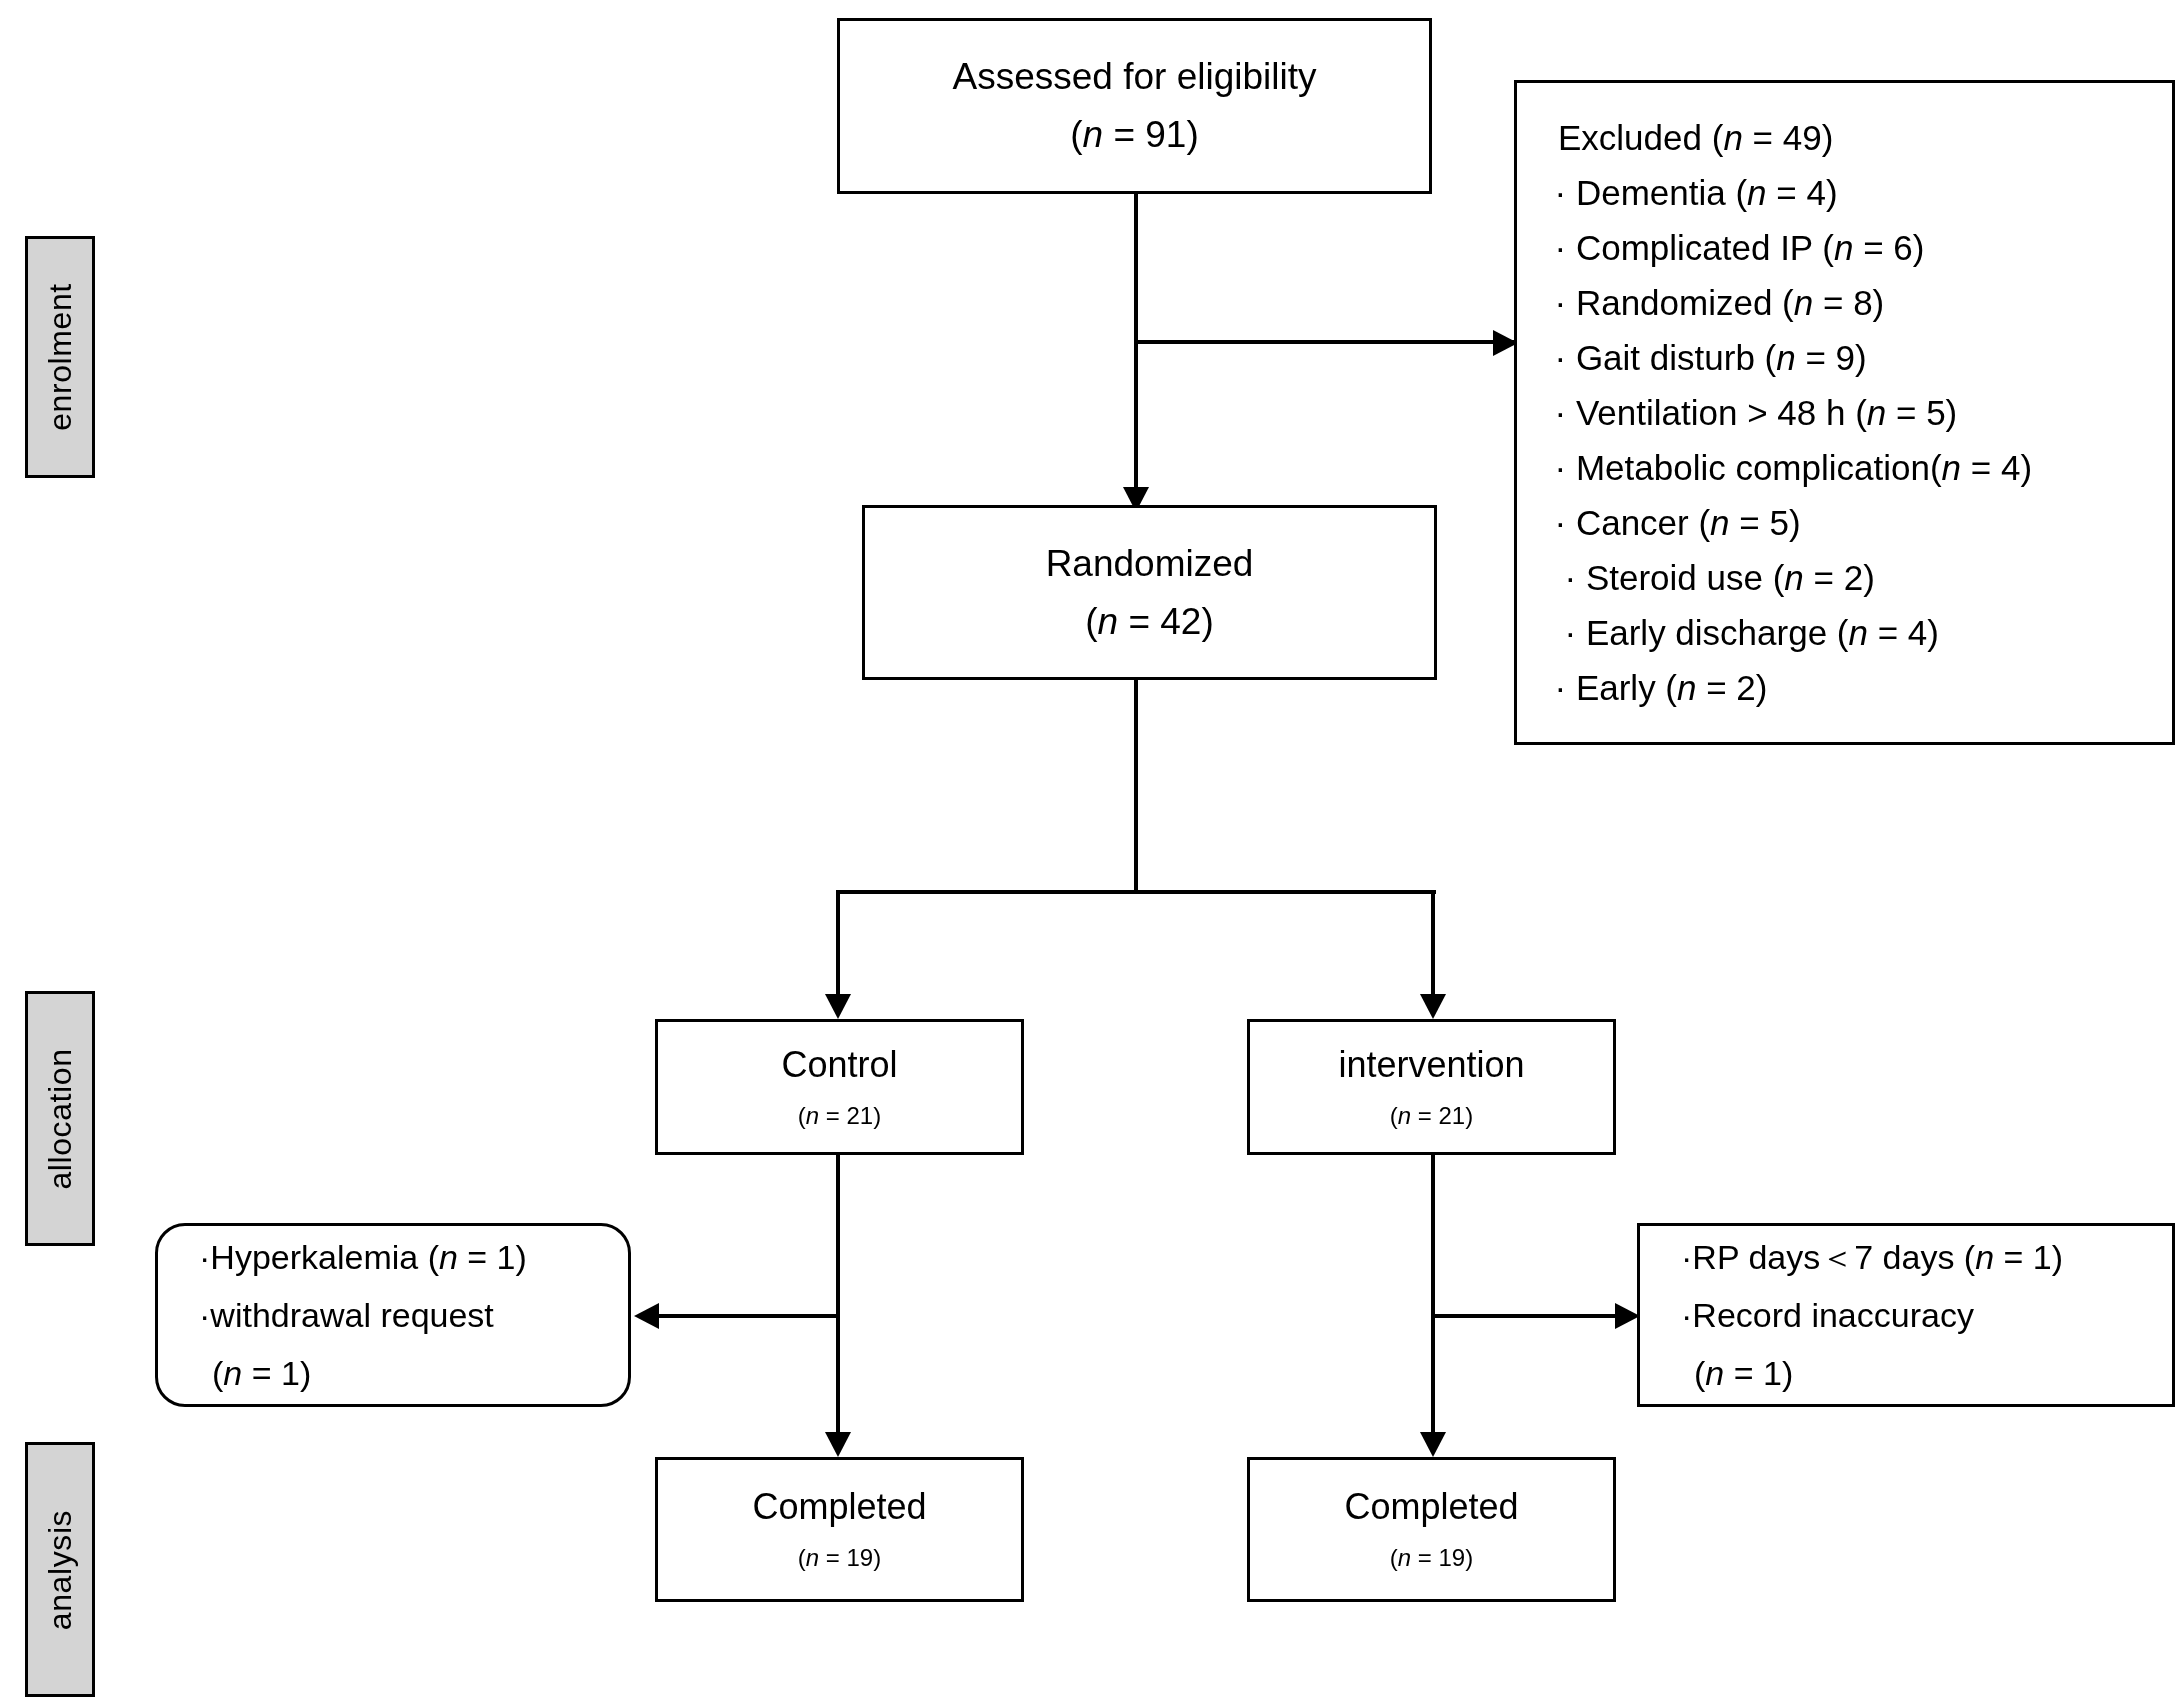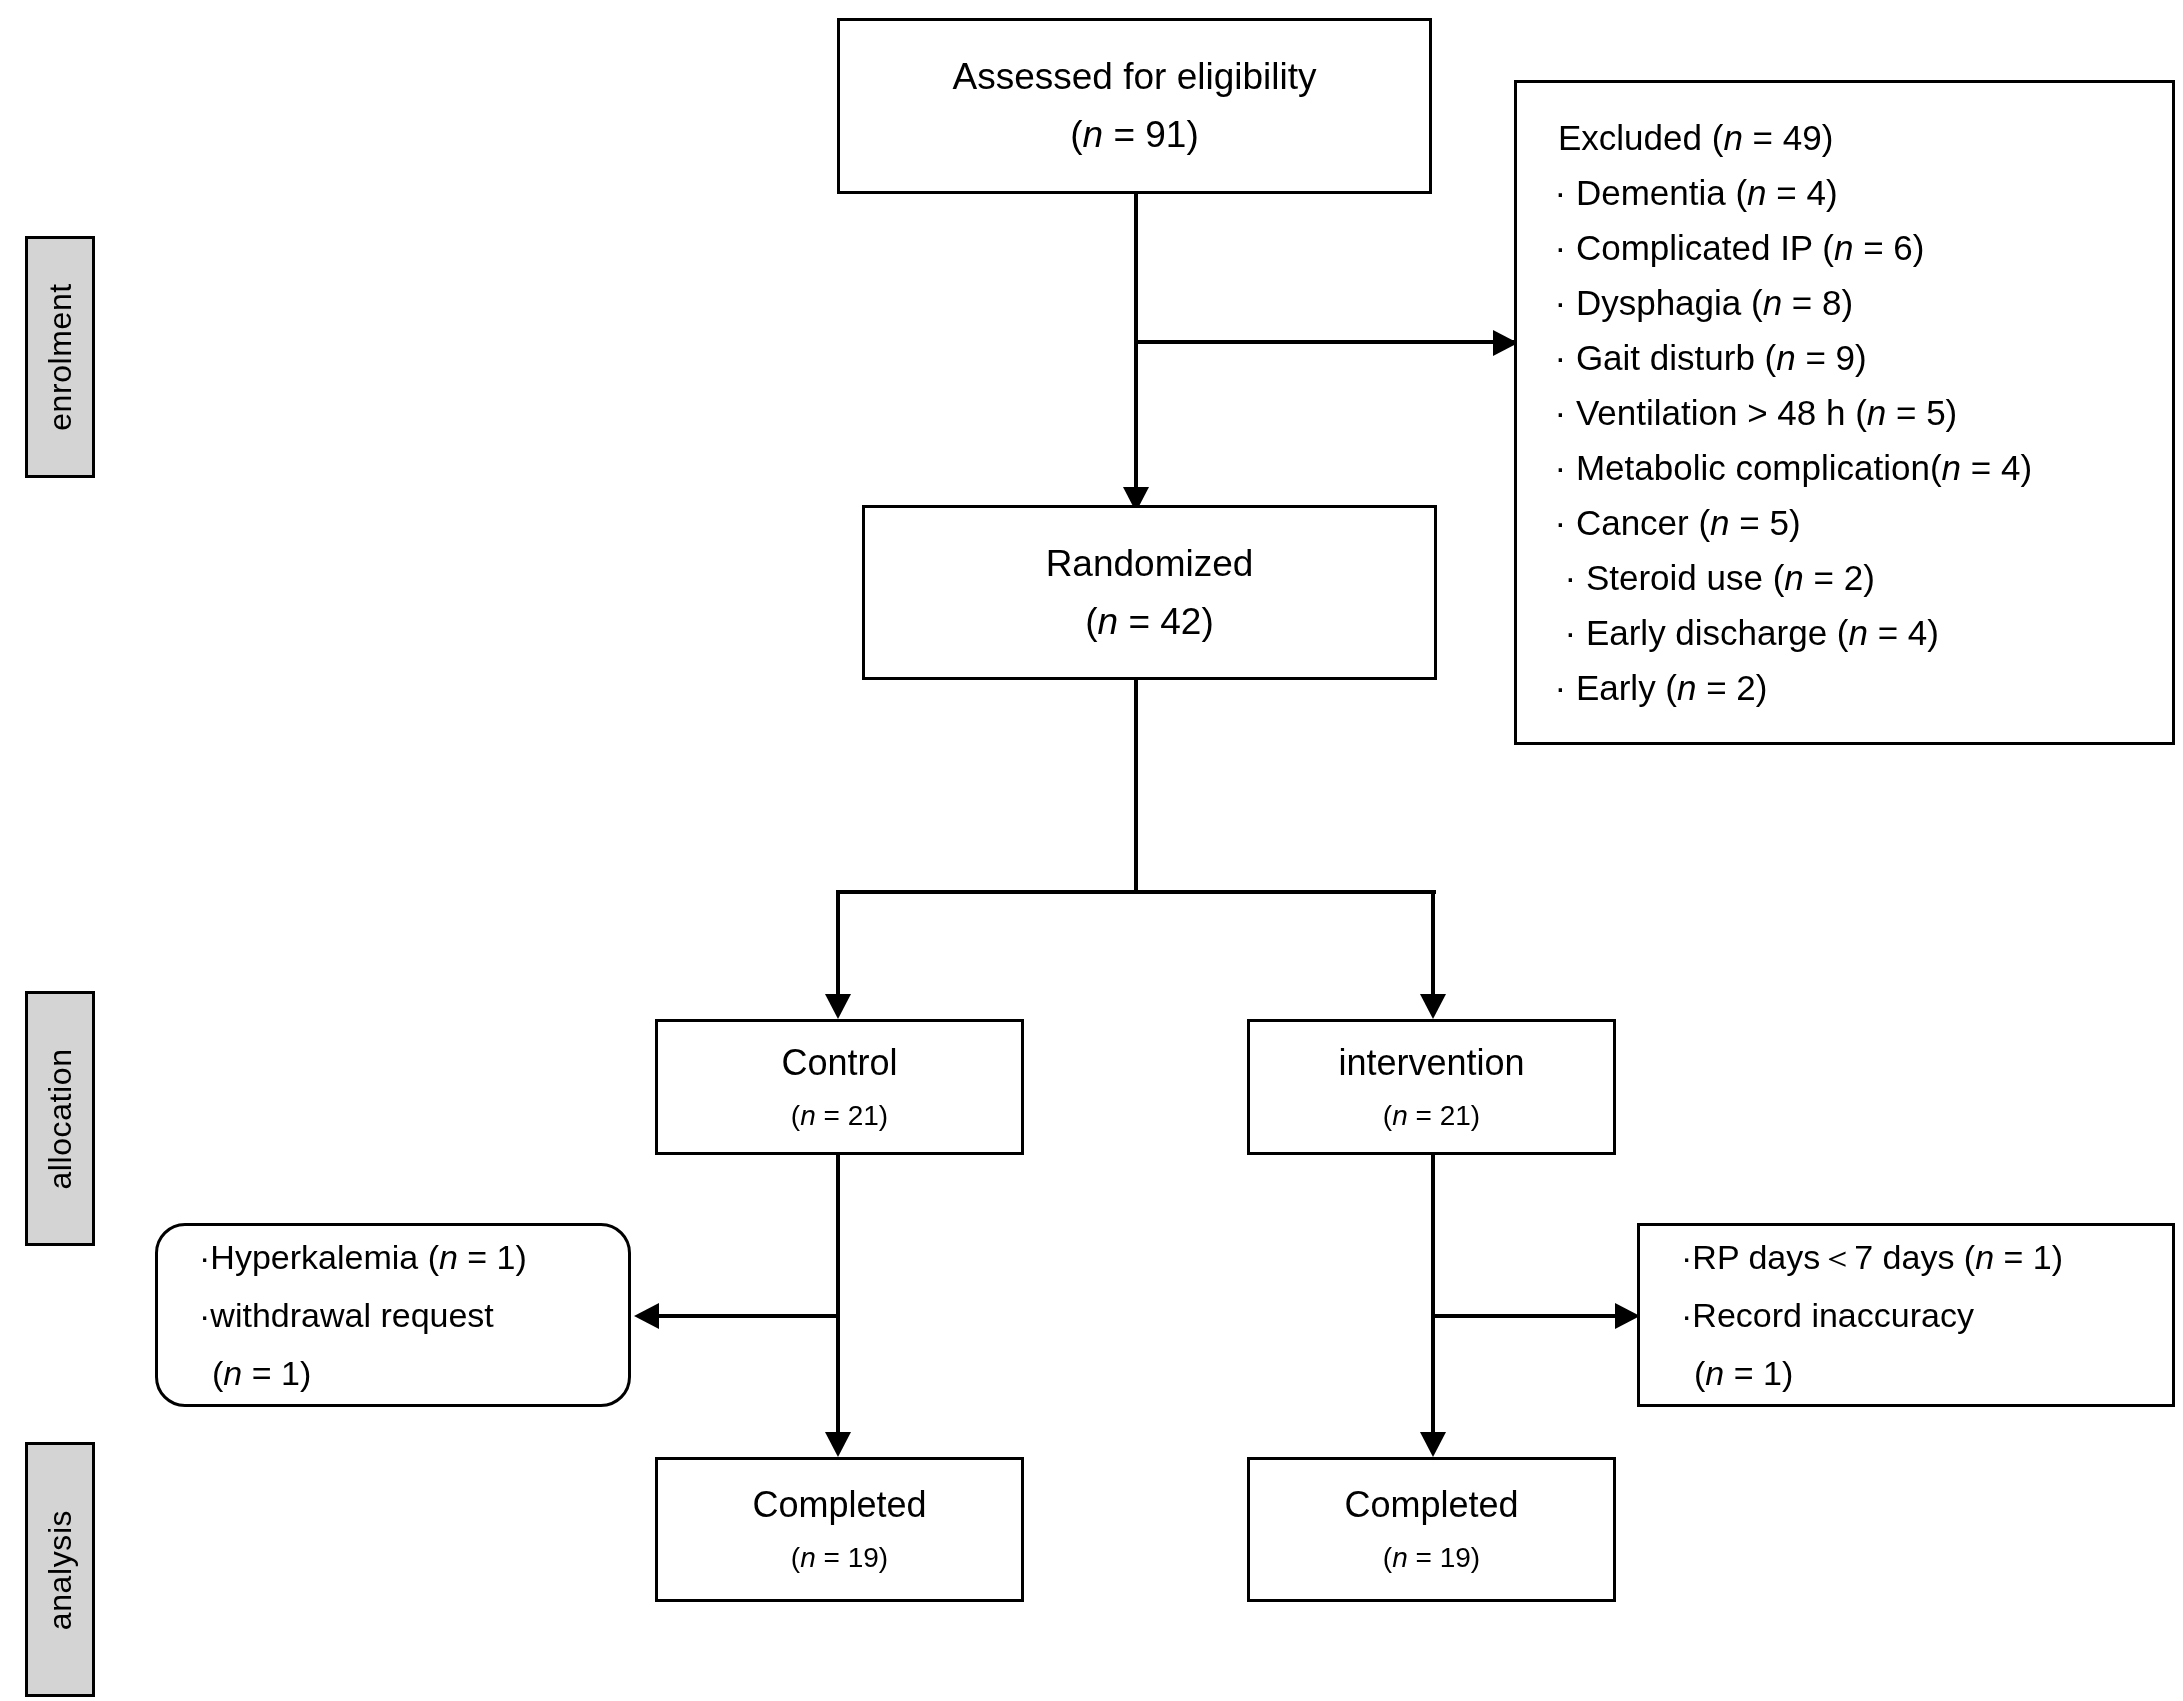--- a/index.html
+++ b/index.html
@@ -57,21 +57,21 @@
     padding-left: 20px;
   }
 
   .line1, .line2 { display: block; white-space: nowrap; }
 
   
   .f-top .line1 { font-size: 37px; line-height: 1.0; }
   .f-top .line2 { font-size: 37px; line-height: 1.0; margin-top: 21px; }
 
   .f-mid .line1 { font-size: 36px; line-height: 1.0; }
-  .f-mid .line2 { font-size: 28px; line-height: 1.0; margin-top: 21px; }
+  .f-mid .line2 { font-size: 24px; line-height: 1.0; margin-top: 21px; }
 
   
   .excl-head {
     font-size: 35px;
     line-height: 1.0;
     margin-left: 21px;
     white-space: nowrap;
   }
   .excl-item {
     font-size: 35px;
@@ -180,21 +180,21 @@
     <span class="line2"><span>(</span><em class="ital">n</em><span> = 91)</span></span>
   </div>
 
   <div class="box box-list" style="left:1514px; top:80px; width:661px; height:665px;">
     <span class="excl-head"><span>Excluded (</span><em class="ital">n</em><span> = 49)</span></span>
 
     <span class="excl-item"><span>·</span> <span>Dementia (</span><em class="ital">n</em><span> = 4)</span></span>
 
     <span class="excl-item"><span>·</span> <span>Complicated IP (</span><em class="ital">n</em><span> = 6)</span></span>
 
-    <span class="excl-item"><span>·</span> <span>Dysphagia (</span><em class="ital">n</em><span> = 8)</span></span>
+    <span class="excl-item"><span>·</span> <span>Randomized (</span><em class="ital">n</em><span> = 8)</span></span>
 
     <span class="excl-item"><span>·</span> <span>Gait disturb (</span><em class="ital">n</em><span> = 9)</span></span>
 
     <span class="excl-item"><span>·</span> <span>Ventilation &gt; 48 h (</span><em class="ital">n</em><span> = 5)</span></span>
 
     <span class="excl-item"><span>·</span> <span>Metabolic complication(</span><em class="ital">n</em><span> = 4)</span></span>
 
     <span class="excl-item"><span>·</span> <span>Cancer (</span><em class="ital">n</em><span> = 5)</span></span>
 
     <span class="excl-item indented"><span>·</span> <span>Steroid use (</span><em class="ital">n</em><span> = 2)</span></span>

